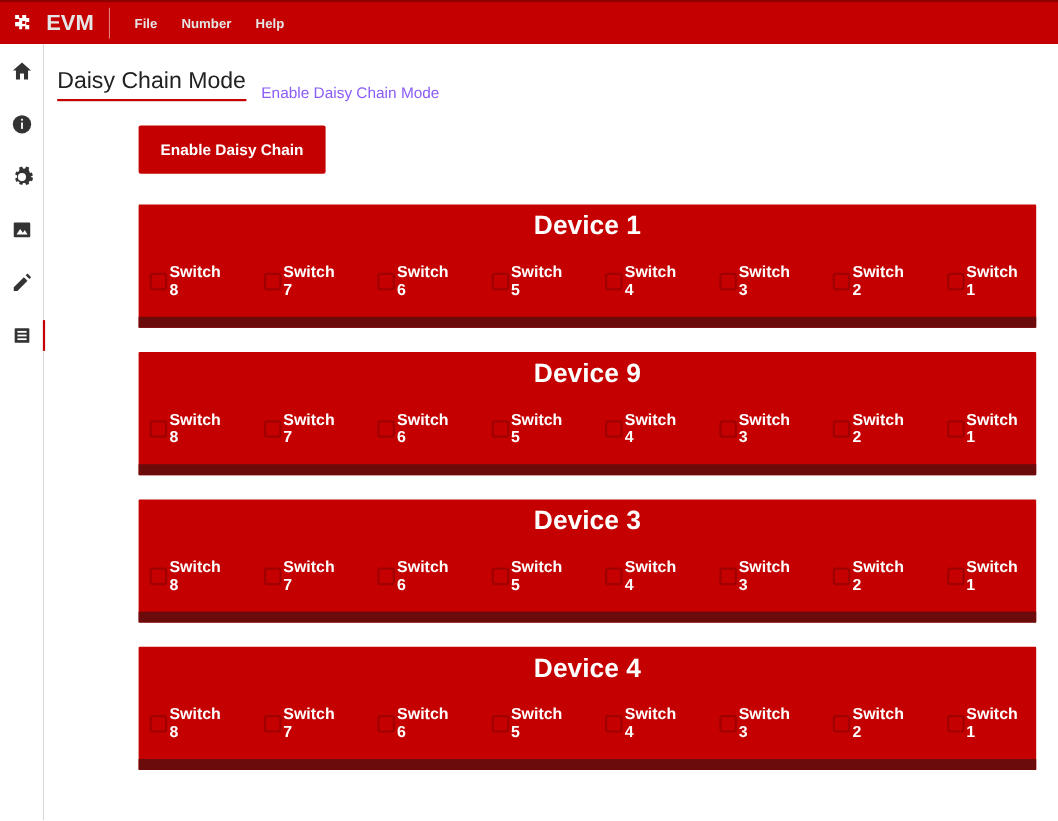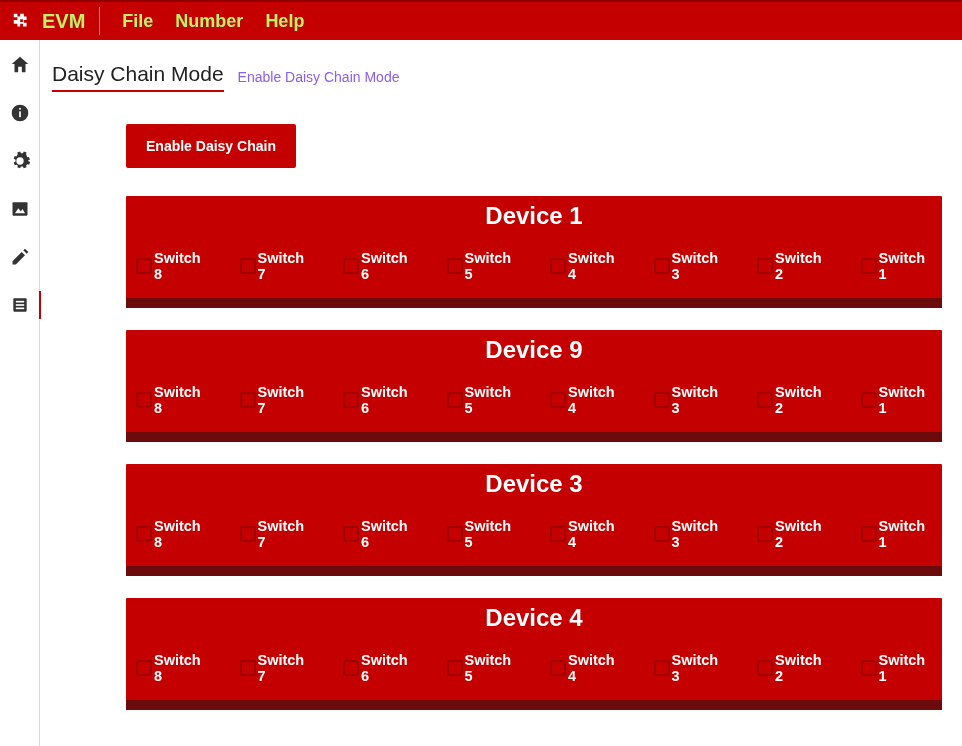--- a/index.html
+++ b/index.html
@@ -10,21 +10,21 @@
       height: 746px;
       overflow: hidden;
     }
     
     .topbar {
       height: 40px;
       background: #c40000;
       display: flex;
       align-items: center;
       padding: 0 10px;
-      color: #bef264;
+      color: #e5e5e5;
       border-top: 2px solid #900000;
     }
     .brand {
       display: flex;
       align-items: center;
       padding-right: 14px;
       border-right: 1px solid rgba(255,255,255,0.5);
       height: 28px;
     }
     .brand-logo {
@@ -39,21 +39,21 @@
       font-size: 20px;
       font-weight: bold;
     }
     .menu {
       display: flex;
       align-items: center;
       gap: 22px;
       margin-left: 22px;
     }
     .menu-item {
-      font-size: 18px;
+      font-size: 12px;
       font-weight: bold;
       cursor: pointer;
     }
     
     .below {
       display: flex;
       height: calc(100% - 40px);
     }
     .sidenav {
       width: 40px;
@@ -78,24 +78,24 @@
     .navicon.active-wrap {
       position: relative;
     }
     .content {
       flex: 1;
       padding: 22px 20px 10px 10px;
       overflow-y: auto;
     }
     .page-header {
       display: flex;
-      align-items: center;
+      align-items: flex-end;
       gap: 14px;
       margin-left: 2px;
-      margin-bottom: 32px;
+      margin-bottom: 22px;
     }
     .page-title {
       font-size: 21px;
       color: #222;
       padding-bottom: 4px;
       border-bottom: 2px solid #c40000;
     }
     .page-subtitle {
       font-size: 14px;
       color: #8b5cf6;

